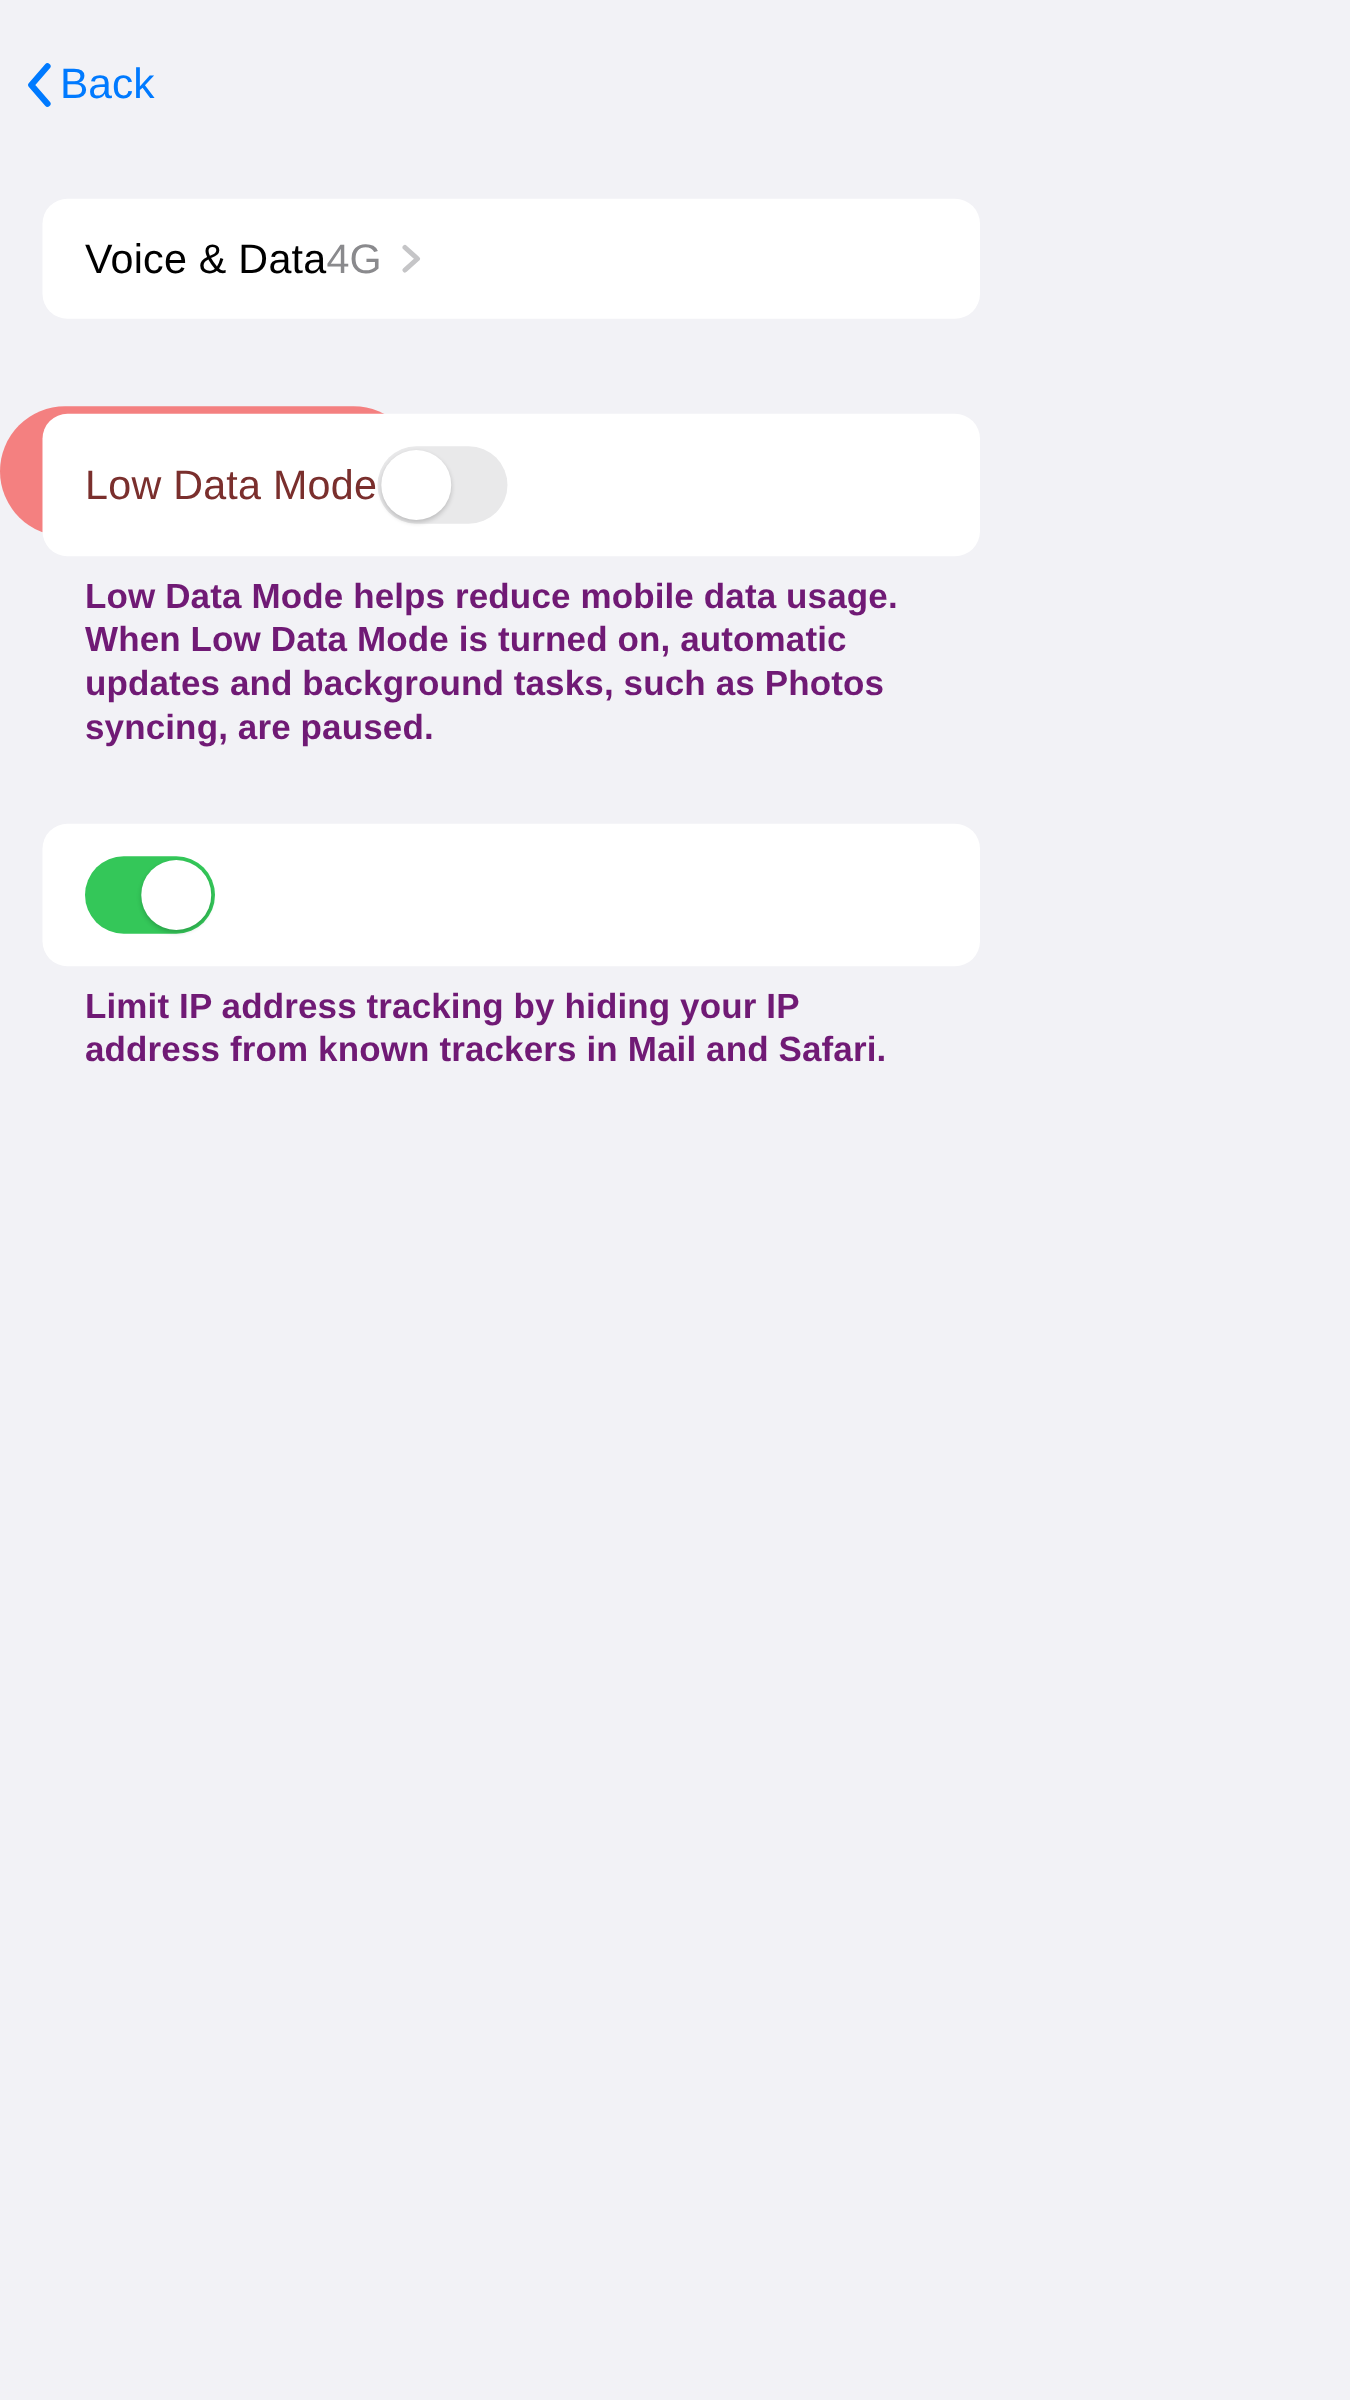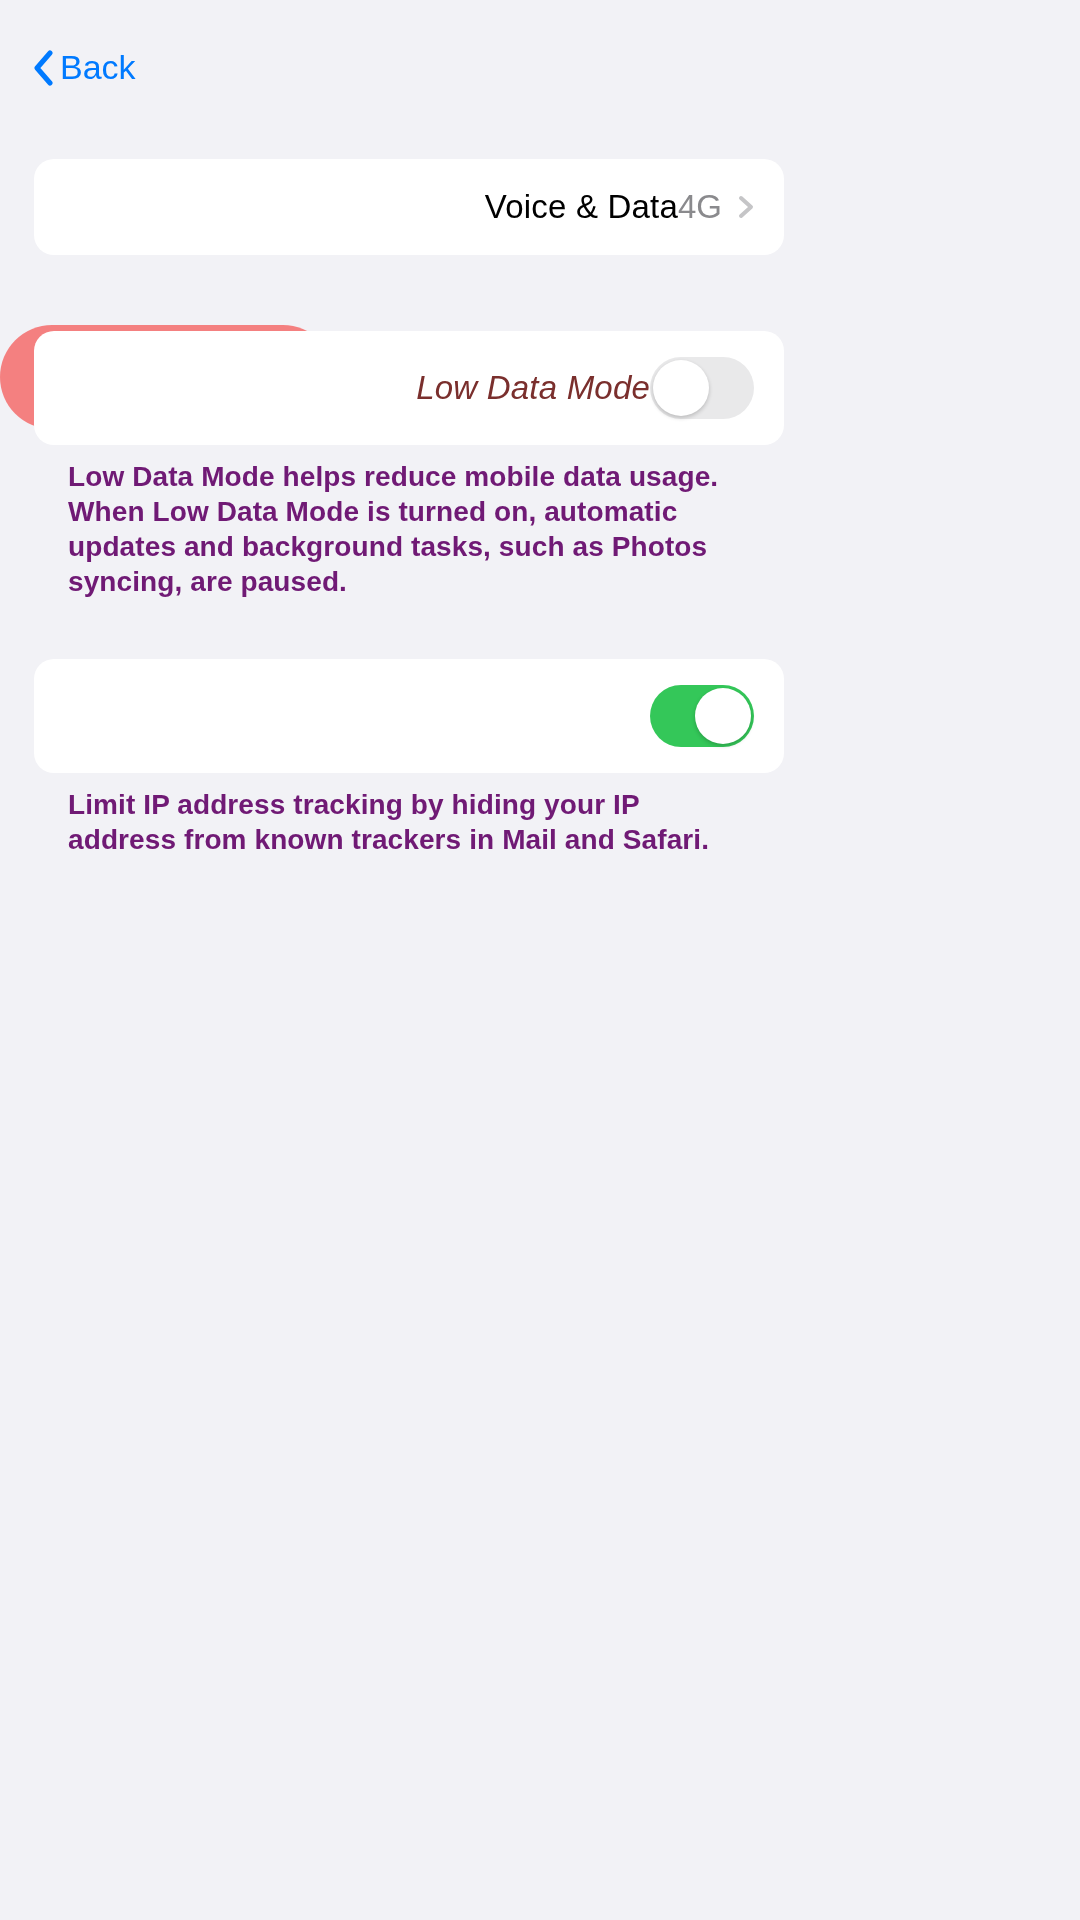--- a/index.html
+++ b/index.html
@@ -10,21 +10,21 @@
     body {
       width: 818px;
       height: 1453px;
       background: #f2f2f6;
       font-family: -apple-system, BlinkMacSystemFont, "Helvetica Neue", sans-serif;
       overflow: hidden;
     }
     .header {
       display: flex;
       align-items: flex-start;
-      padding: 48px 20px 24px 32px;
+      padding: 48px 20px 24px 20px;
       position: relative;
     }
     .back-button {
       display: flex;
       align-items: center;
       gap: 6px;
       color: #007aff;
       font-size: 34px;
       font-weight: 400;
       cursor: pointer;
@@ -55,21 +55,21 @@
       padding: 48px 34px 0 34px;
     }
     .cell-group {
       background: #ffffff;
       border-radius: 20px;
       overflow: hidden;
     }
     .cell {
       display: flex;
       align-items: center;
-      justify-content: flex-end;
+      justify-content: flex-start;
       padding: 26px 30px 26px 34px;
       min-height: 96px;
     }
     .cell-label {
       font-size: 33px;
       color: #000;
       font-weight: 400;
       letter-spacing: 0.2px;
     }
     .cell-trailing {
@@ -174,21 +174,21 @@
           <svg viewBox="0 0 16 24" fill="none">
             <polyline points="3,3 13,12 3,21" stroke="#c5c5c7" stroke-width="4" stroke-linecap="round" stroke-linejoin="round"></polyline>
           </svg>
         </span>
       </div>
     </div>
   </div>
 
   <div class="spacer-lg"></div>
 
-  <div style="position:relative;font-style:italic;">
+  <div style="position:relative;">
     <div class="highlight-pill" style="left:-34px; top:-6px; width:335px; height:104px;"></div>
     <div class="cell-group" style="position:relative;">
       <div class="cell low-data-cell">
         <span class="cell-label highlighted">Low Data Mode</span>
         <div class="toggle off">
           <div class="toggle-knob"></div>
         </div>
       </div>
     </div>
   </div>

